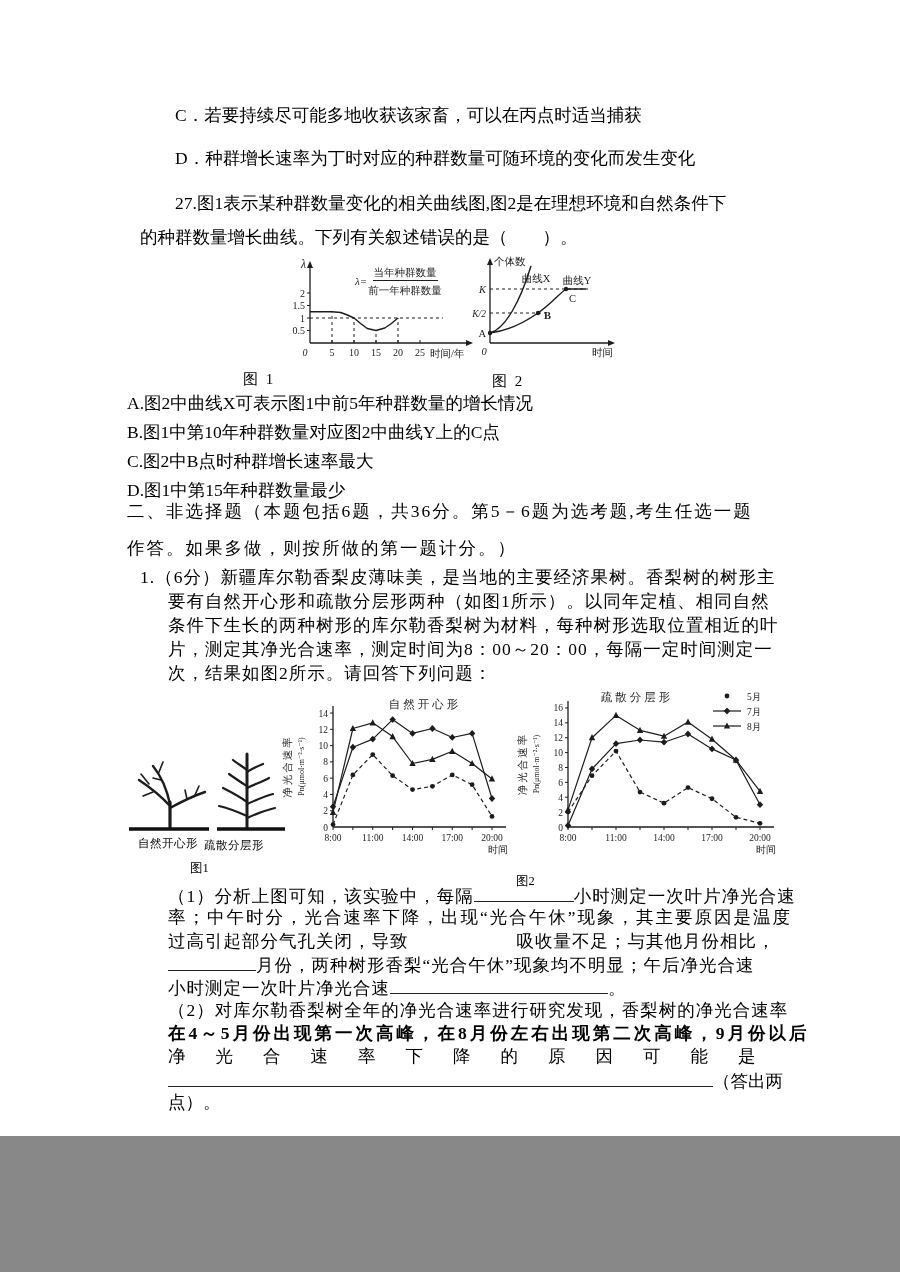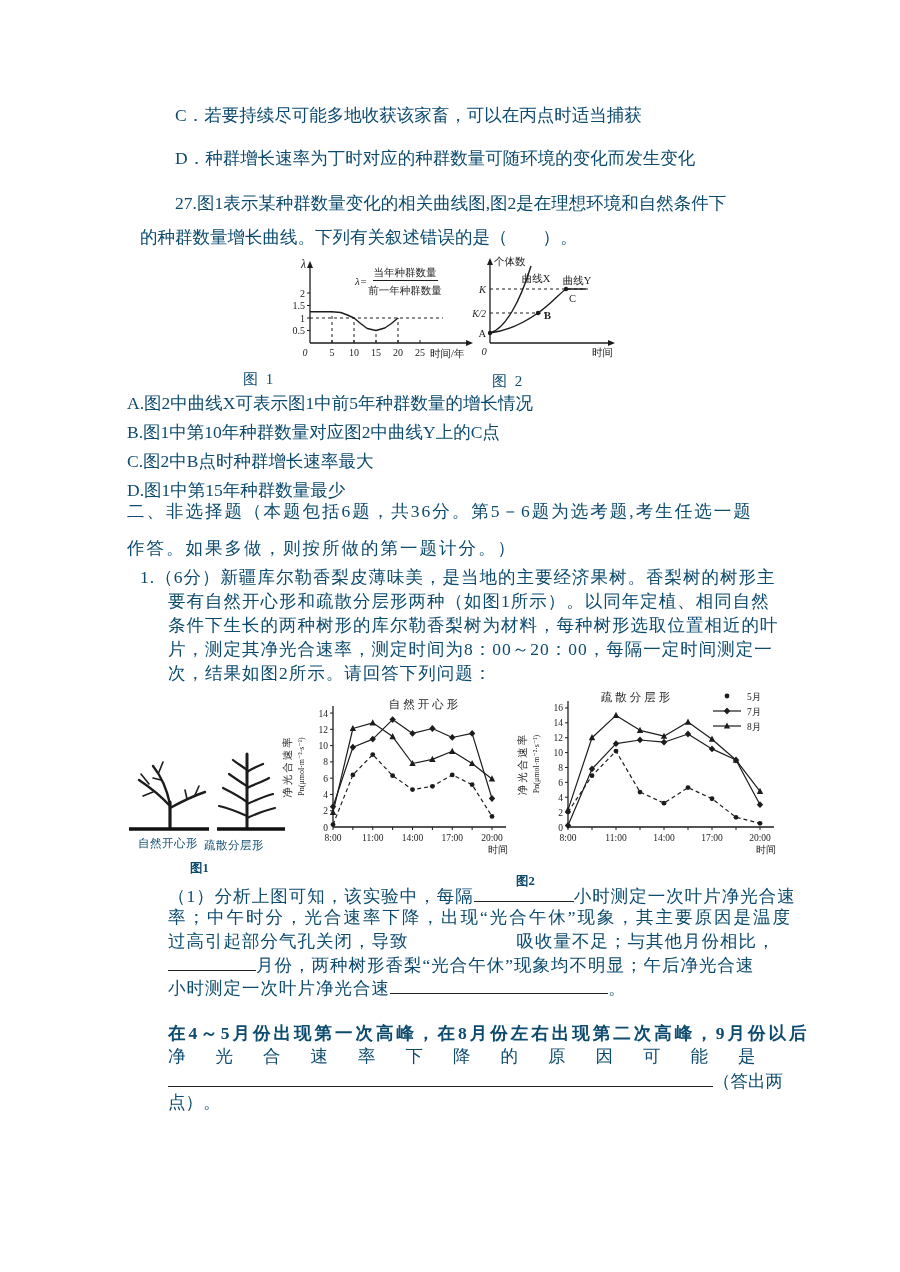--- a/index.html
+++ b/index.html
@@ -1,26 +1,26 @@
 <!DOCTYPE html>
 <html><head>
 <meta charset="utf-8">
 <style>
   html,body{margin:0;padding:0;background:#888;}
   .page{
-    position:relative;width:900px;height:1272px;background:#ffffff;
+    position:relative;width:900px;height:1136px;background:#ffffff;
     font-family:"Liberation Serif","DejaVu Serif",serif;
-    color:#0c4a6e;overflow:hidden;
+    color:#000000;overflow:hidden;
   }
   .line{position:absolute;font-size:17.5px;line-height:22px;white-space:nowrap;}
   .ls1{letter-spacing:1px;} .ls2{letter-spacing:2px;} .ls3{letter-spacing:3px;font-weight:bold;}
   .blank{display:inline-block;border-bottom:1.2px solid #222;height:1em;vertical-align:baseline;}
   .gap{display:inline-block;height:1em;}
   .caption{position:absolute;font-size:15px;letter-spacing:2px;}
-  .small-caption{position:absolute;font-size:12.5px;font-weight:bold;}
+  .small-caption{position:absolute;font-size:12.5px;}
   .tree-label{position:absolute;font-size:11.5px;letter-spacing:0.5px;}
   svg{position:absolute;overflow:visible;}
   svg text{fill:#1c1c1c;font-family:"Liberation Serif","DejaVu Serif",serif;}
 </style>
 </head>
 <body>
 
 <div class="page">
 
   <div class="line" style="top:104px;left:175px;">C．若要持续尽可能多地收获该家畜，可以在丙点时适当捕获</div>
@@ -294,20 +294,21 @@
   <div class="line ls1" style="top:929px;left:168px;">
     <span>过高引起部分气孔关闭，导致</span><span class="gap" style="width:108px;"></span><span>吸收量不足；与其他月份相比，</span>
   </div>
   <div class="line ls1" style="top:952px;left:168px;">
     <span class="blank" style="width:88px;"></span><span>月份，两种树形香梨“光合午休”现象均不明显；午后净光合速</span>
   </div>
   <div class="line ls1" style="top:975px;left:168px;">
     <span>小时测定一次叶片净光合速</span><span class="blank" style="width:218px;"></span><span>。</span>
   </div>
 
+  <div class="line ls1" style="top:999px;left:168px;">（2）对库尔勒香梨树全年的净光合速率进行研究发现，香梨树的净光合速率</div>
   <div class="line ls3" style="top:1022px;left:168px;">在4～5月份出现第一次高峰，在8月份左右出现第二次高峰，9月份以后</div>
   <div class="line" style="top:1045px;left:168px;letter-spacing:30px;">净光合速率下降的原因可能是</div>
   <div class="line" style="top:1068px;left:168px;">
     <span class="blank" style="width:545px;"></span><span>（答出两</span>
   </div>
   <div class="line" style="top:1091px;left:168px;">点）。</div>
 
 
 </div>
 

